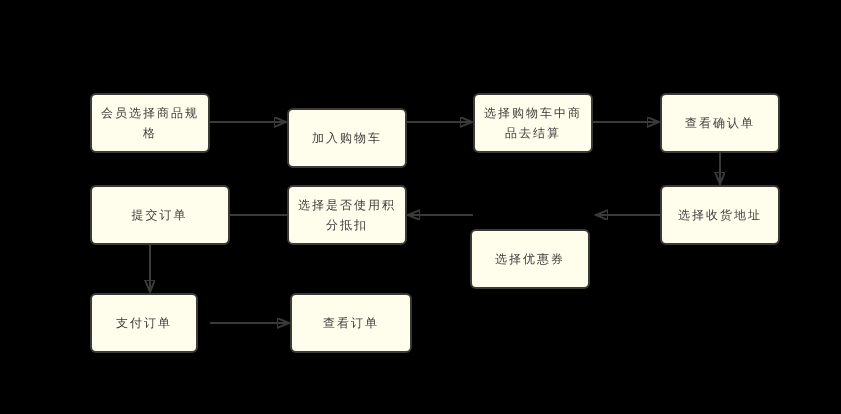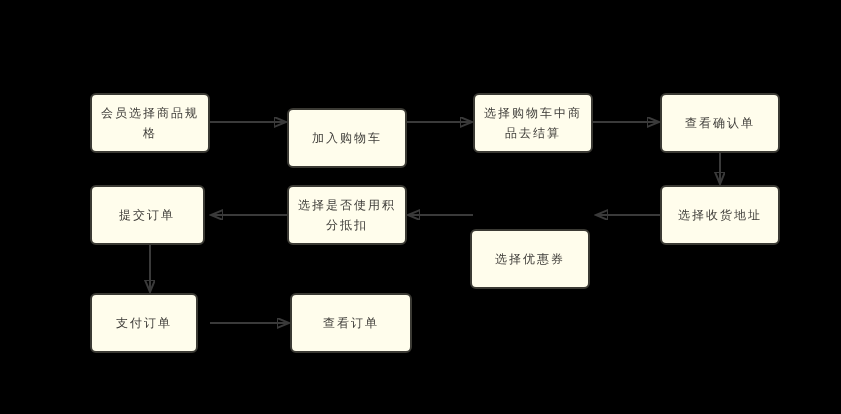--- a/index.html
+++ b/index.html
@@ -81,21 +81,21 @@
   </div>
 
   <div class="node" style="left:470px;top:185px;width:120px;height:60px;margin-top:44px;">
     <span>选择优惠券</span>
   </div>
 
   <div class="node" style="left:287px;top:185px;width:120px;height:60px;">
     <span>选择是否使用积分抵扣</span>
   </div>
 
-  <div class="node" style="left:90px;top:185px;width:115px;height:60px;padding-left:8px;">
+  <div class="node" style="left:90px;top:185px;width:140px;height:60px;padding-left:8px;">
     <span>提交订单</span>
   </div>
 
   <div class="node" style="left:90px;top:293px;width:108px;height:60px;">
     <span>支付订单</span>
   </div>
 
   <div class="node" style="left:290px;top:293px;width:122px;height:60px;">
     <span>查看订单</span>
   </div>

